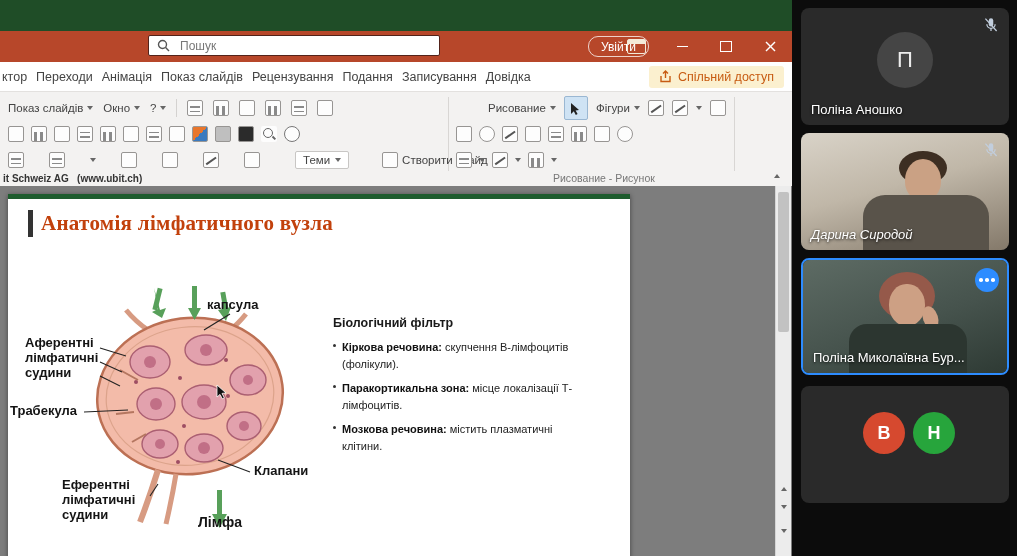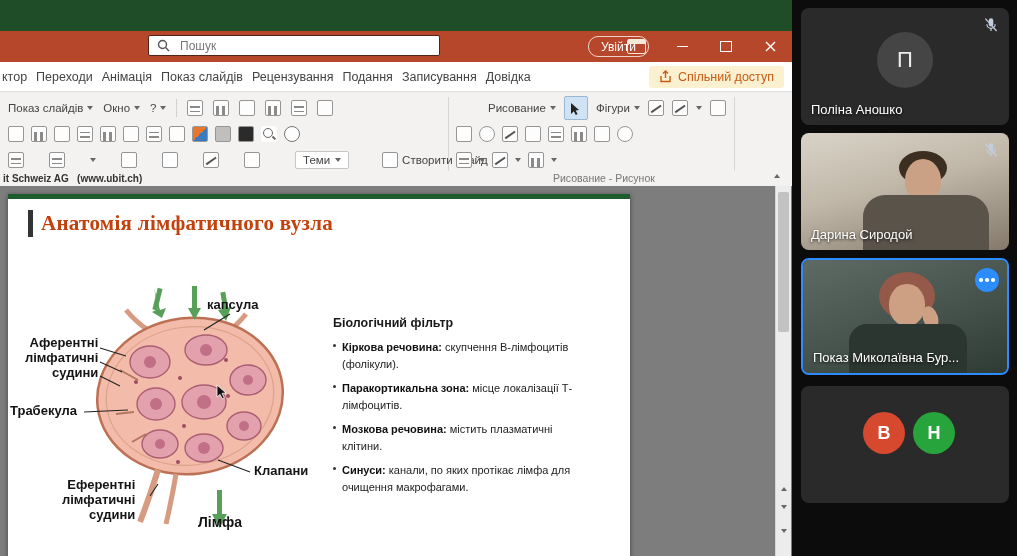--- a/index.html
+++ b/index.html
@@ -75,21 +75,21 @@
   
   .slidearea{position:absolute;left:0;top:186px;width:792px;height:370px;background:#7d7d7d;}
   .slide{position:absolute;left:8px;top:8px;width:622px;height:560px;background:#fff;
          box-shadow:0 1px 5px rgba(0,0,0,.45);}
   .slide-topline{position:absolute;left:0;top:0;width:100%;height:5px;background:#1e5c2e;}
   .slide-title-row{position:absolute;left:20px;top:16px;display:flex;align-items:center;gap:8px;}
   .title-accent{width:5px;height:27px;background:#333;}
   .slide-title{margin:0;font-family:"Liberation Serif",serif;font-weight:bold;font-size:21px;color:#c2410c;letter-spacing:.3px;}
 
   .diagram{position:absolute;left:0;top:90px;width:330px;height:272px;}
-  .dlabel{position:absolute;font-size:13px;font-weight:bold;color:#141414;line-height:1.15;white-space:pre-line;text-align:right;}
+  .dlabel{position:absolute;font-size:13px;font-weight:bold;color:#141414;line-height:1.15;white-space:pre-line;}
   .dlabel.lymph{font-size:14px;}
   .cursor-arrow{position:absolute;left:208px;top:100px;}
 
   .textblock{position:absolute;left:325px;top:122px;width:262px;}
   .tb-heading{margin:0 0 9px 0;font-size:12.5px;font-weight:bold;color:#1a1a1a;}
   .bullet{display:flex;gap:6px;margin-bottom:7px;}
   .bdot{width:3px;height:3px;border-radius:50%;background:#333;margin-top:5px;flex:0 0 auto;}
   .btext{margin:0;font-size:11px;color:#222;line-height:1.55;width:250px;}
   .btext b{color:#111;}
 
@@ -366,24 +366,20 @@
             <p class="btext"><b>Кіркова речовина:</b><span> скупчення В-лімфоцитів (фолікули).</span></p>
           </div>
           <div class="bullet">
             <span class="bdot"></span>
             <p class="btext"><b>Паракортикальна зона:</b><span> місце локалізації Т-лімфоцитів.</span></p>
           </div>
           <div class="bullet">
             <span class="bdot"></span>
             <p class="btext"><b>Мозкова речовина:</b><span> містить плазматичні клітини.</span></p>
           </div>
-          <div class="bullet">
-            <span class="bdot"></span>
-            <p class="btext"><b>Синуси:</b><span> канали, по яких протікає лімфа для очищення макрофагами.</span></p>
-          </div>
         </div>
       </div>
 
       <div class="scrollbar">
         <div class="sb-thumb"></div>
         <div class="sb-btn" style="top:296px;">
             <i class="chev up"></i>
           </div>
         <div class="sb-btn" style="top:314px;">
             <i class="chev"></i>
@@ -403,21 +399,21 @@
       </div>
       <svg class="mic-off" width="18" height="18" viewBox="0 0 24 24">
         <path d="M12 3a3 3 0 0 1 3 3v5a3 3 0 0 1-6 0V6a3 3 0 0 1 3-3z" fill="#c2cedd"></path>
         <path d="M6.5 11a5.5 5.5 0 0 0 11 0" stroke="#c2cedd" stroke-width="1.7" fill="none"></path>
         <line x1="12" y1="16.5" x2="12" y2="20" stroke="#c2cedd" stroke-width="1.7"></line>
         <line x1="4.5" y1="3.5" x2="19.5" y2="20" stroke="#c2cedd" stroke-width="1.7"></line>
       </svg>
       <span class="pname">Поліна Аношко</span>
     </div>
 
-    <div class="tile" style="top:133px;">
+    <div class="tile" style="top:133px;font-style:italic;">
       <div class="vid2">
         <div class="hair"></div>
         <div class="head"></div>
         <div class="body"></div>
       </div>
       <svg class="mic-off" width="18" height="18" viewBox="0 0 24 24">
         <path d="M12 3a3 3 0 0 1 3 3v5a3 3 0 0 1-6 0V6a3 3 0 0 1 3-3z" fill="#c2cedd"></path>
         <path d="M6.5 11a5.5 5.5 0 0 0 11 0" stroke="#c2cedd" stroke-width="1.7" fill="none"></path>
         <line x1="12" y1="16.5" x2="12" y2="20" stroke="#c2cedd" stroke-width="1.7"></line>
         <line x1="4.5" y1="3.5" x2="19.5" y2="20" stroke="#c2cedd" stroke-width="1.7"></line>
@@ -430,21 +426,21 @@
         <div class="hair"></div>
         <div class="face"></div>
         <div class="hand"></div>
         <div class="body"></div>
       </div>
       <div class="more-btn" style="background: rgb(45, 140, 255);">
         <i></i>
           <i></i>
           <i></i>
       </div>
-      <span class="pname">Показ Миколаївна Бур...</span>
+      <span class="pname">Поліна Миколаївна Бур...</span>
     </div>
 
     <div class="tile" style="top:386px;">
       <div class="gavatar" style="left: 62px; background: rgb(214, 73, 47);">
         <span>В</span>
       </div>
       <div class="gavatar" style="left: 112px; background: rgb(39, 165, 60);">
         <span>Н</span>
       </div>
     </div>

